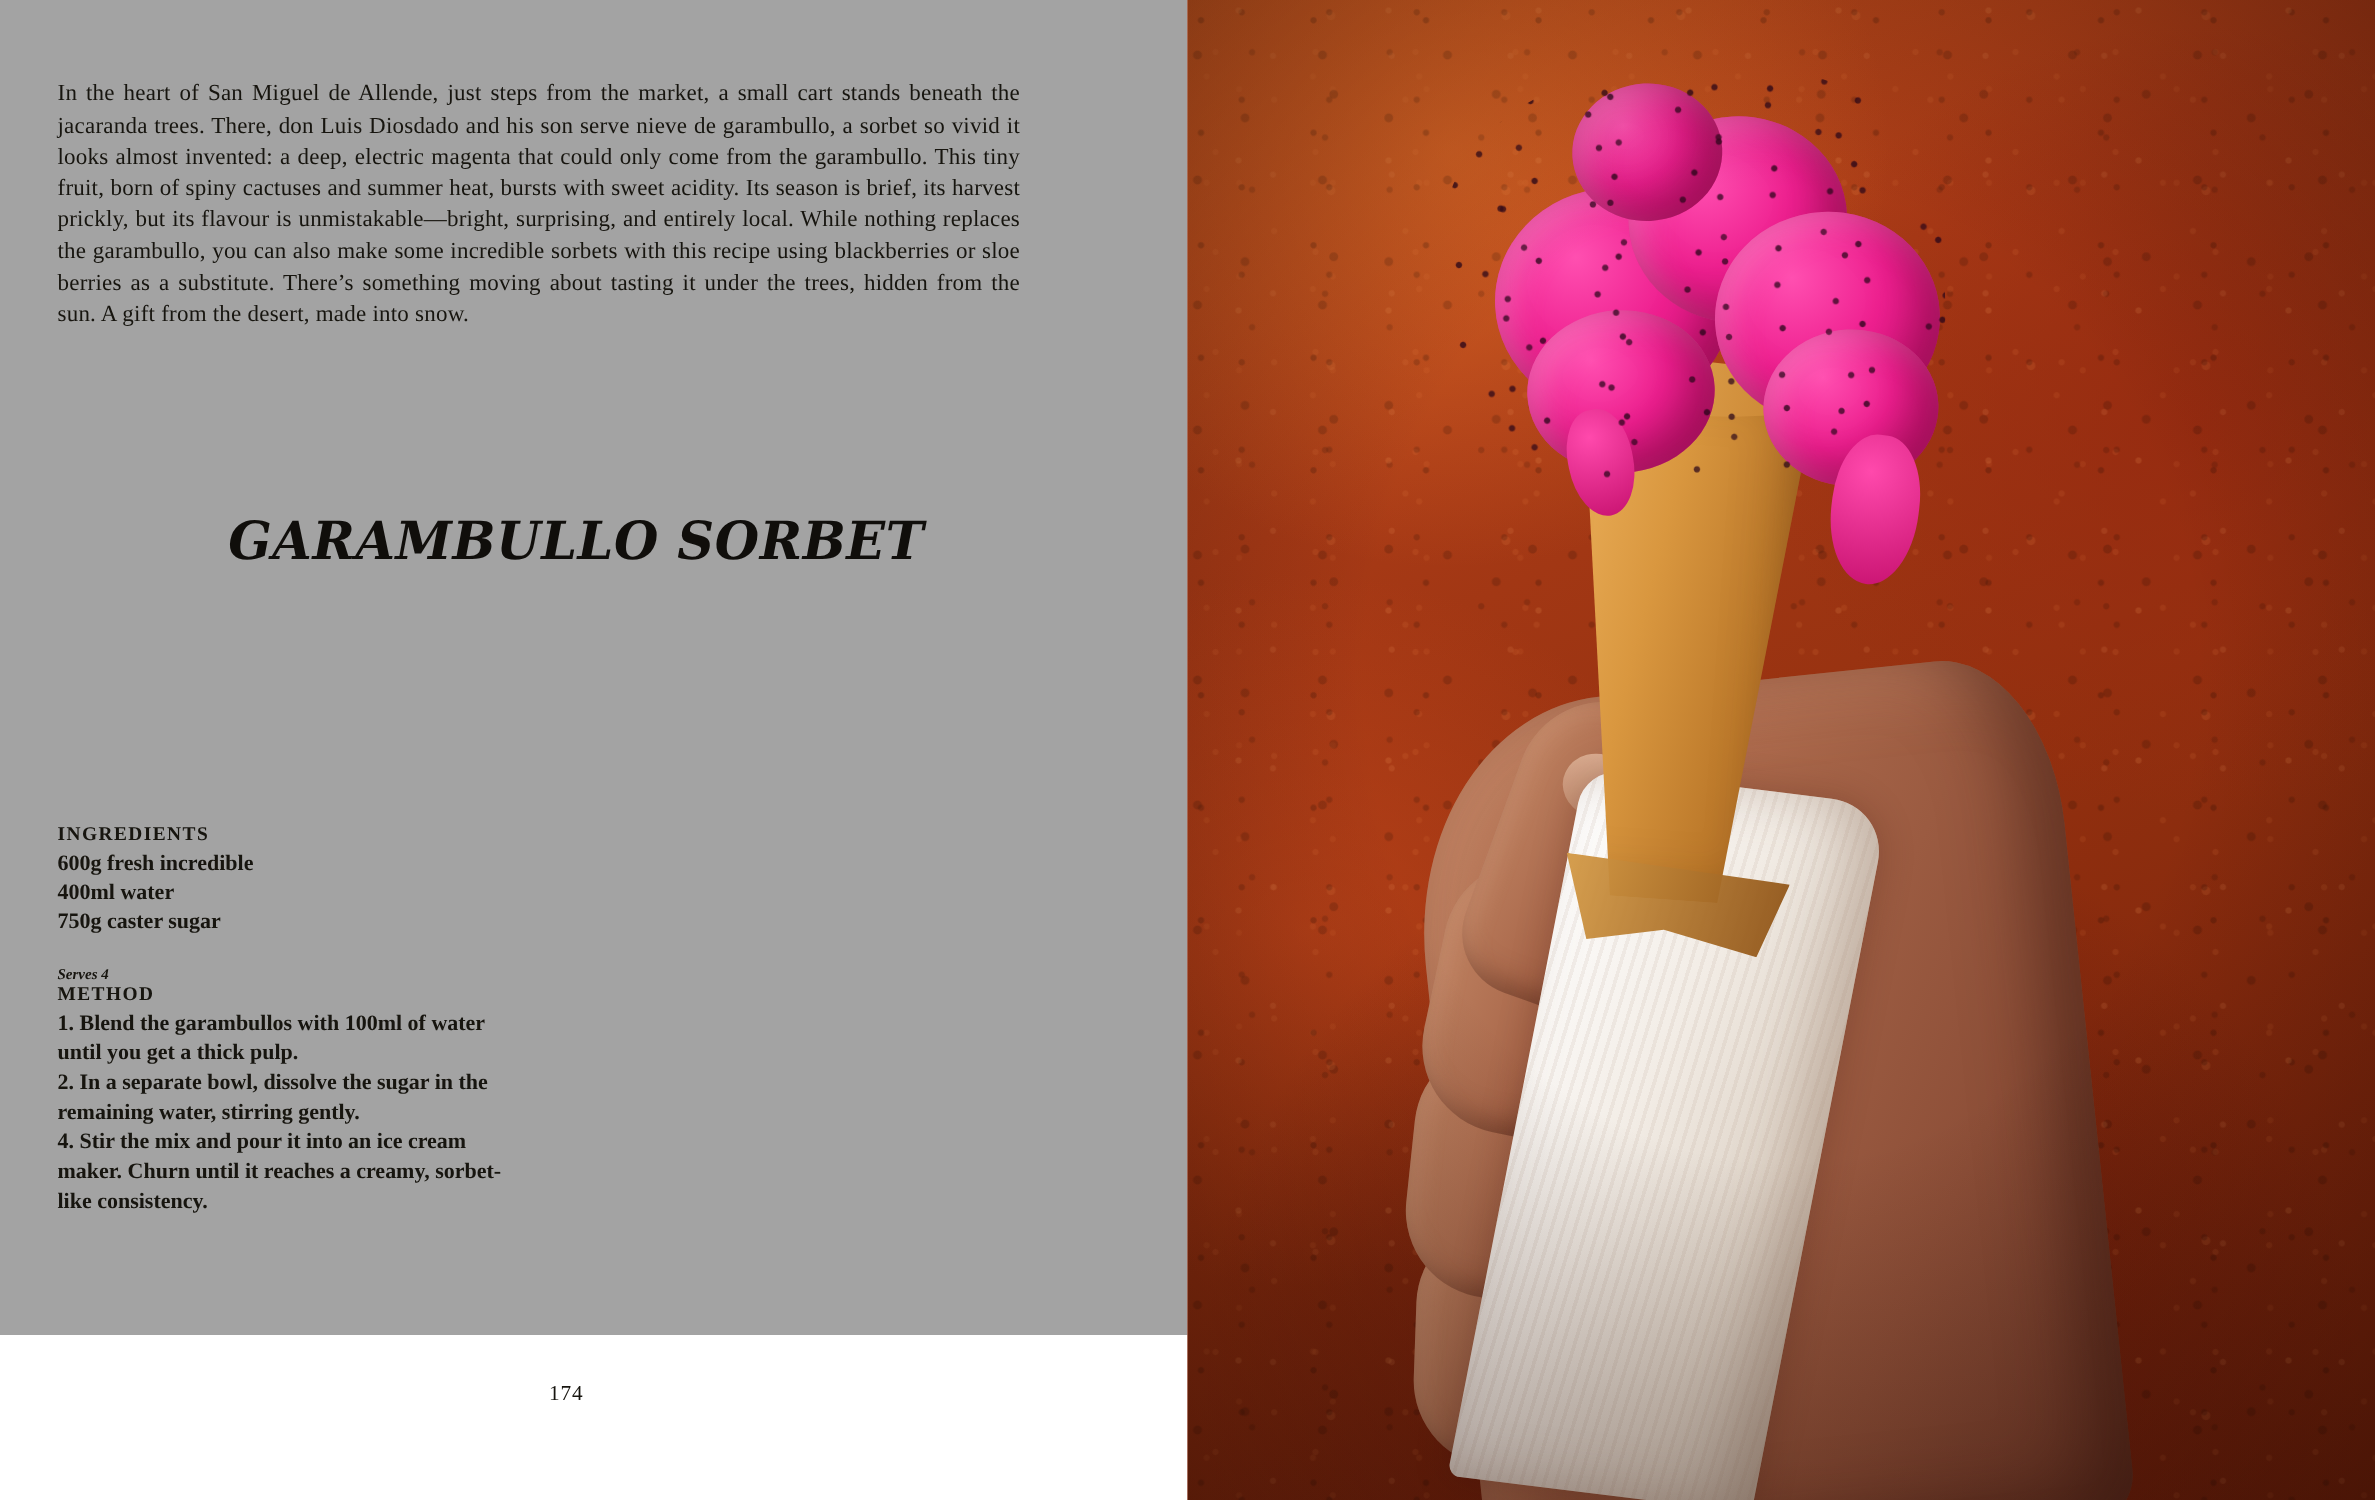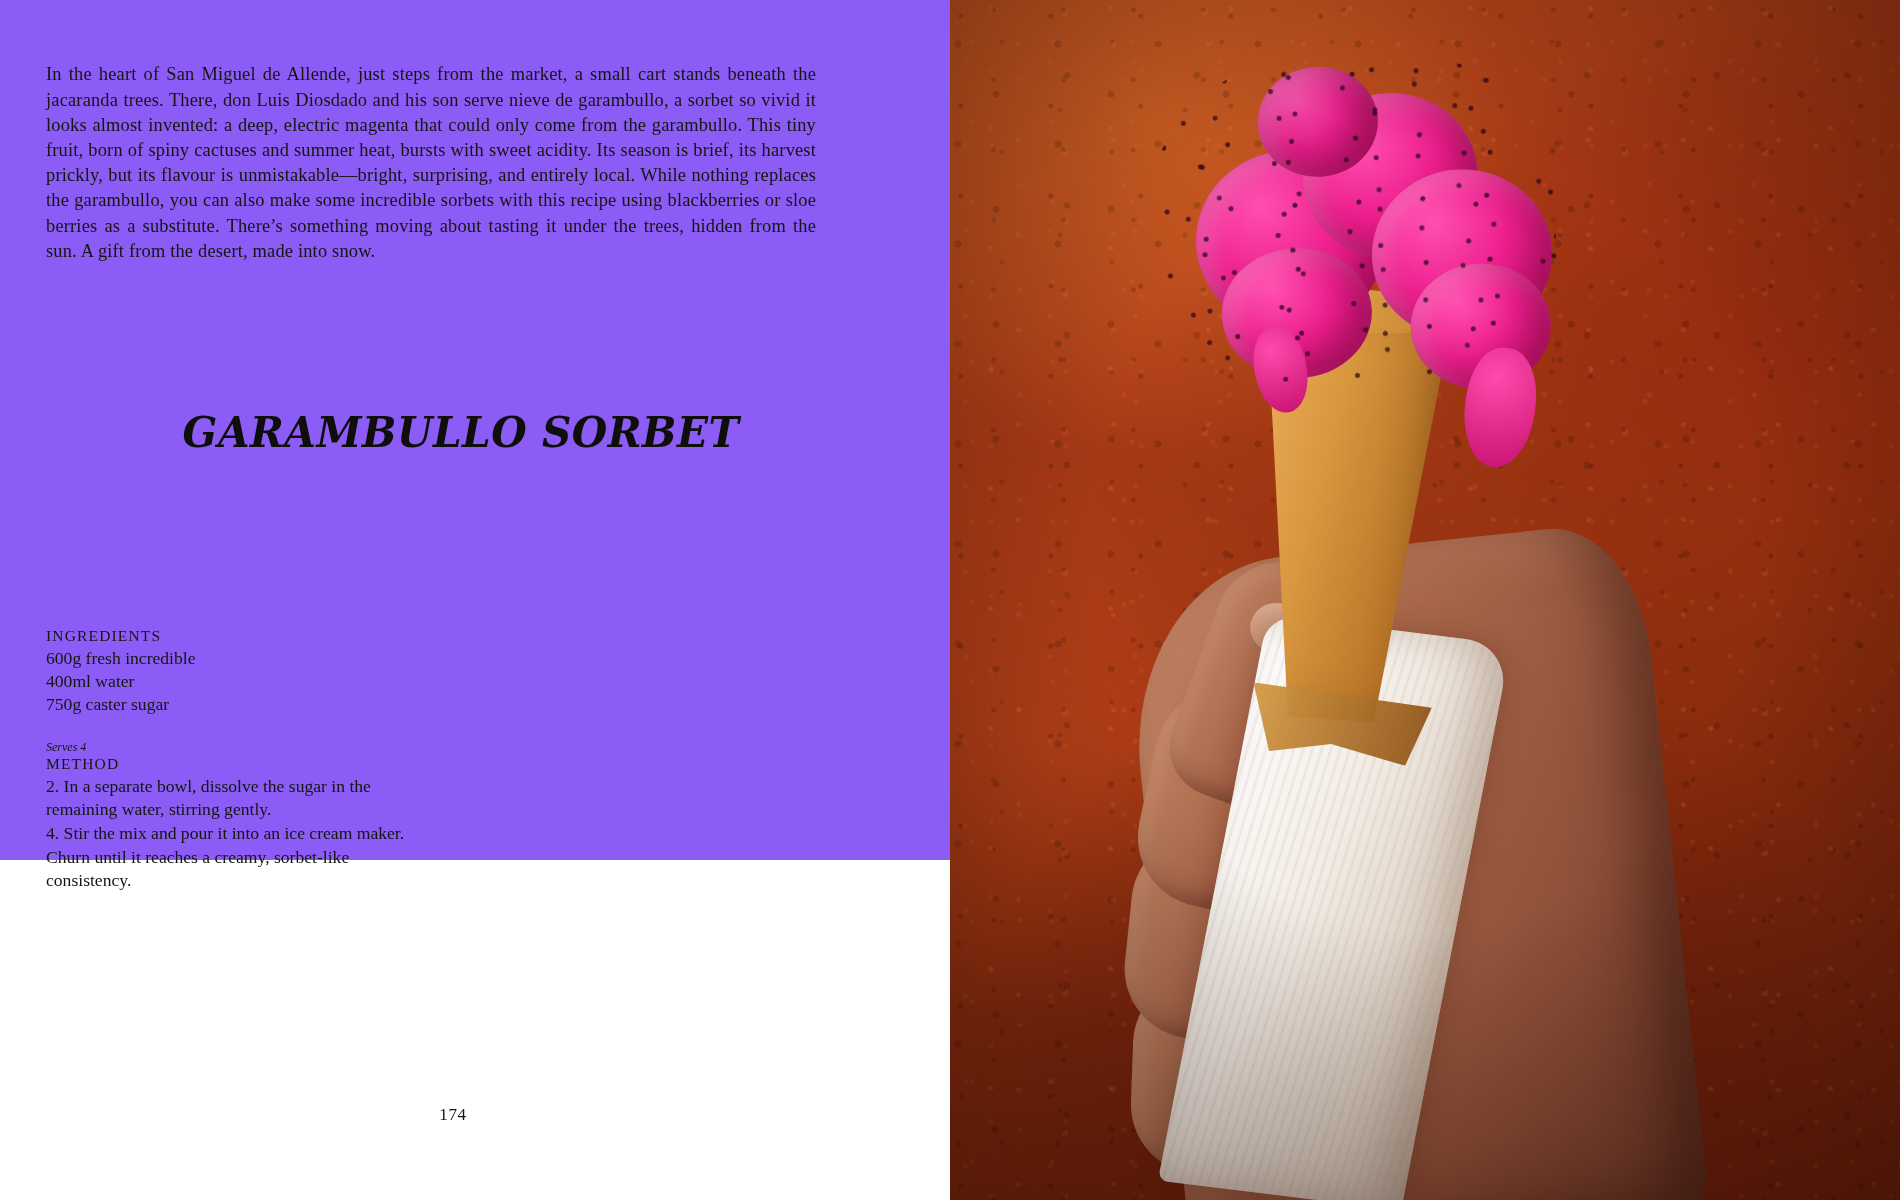--- a/index.html
+++ b/index.html
@@ -18,22 +18,22 @@
     position: relative;
     width: 1900px;
     height: 1200px;
     display: flex;
   }
 
   
   .page-left {
     position: relative;
     width: 950px;
-    height: 860px;
-    background: #8b5cf6;
+    height: 1068px;
+    background: #a3a3a3;
     box-sizing: border-box;
   }
 
   .intro {
     position: absolute;
     left: 46px;
     top: 44px;
     width: 770px;
     font-family: "Liberation Serif", serif;
     font-size: 18.4px;
@@ -54,23 +54,24 @@
     font-weight: bold;
     font-size: 42px;
     letter-spacing: 0.012em;
     color: #100e0b;
     transform: scaleX(0.97);
   }
 
   .recipe-block {
     position: absolute;
     left: 46px;
-    top: 627px;
+    top: 659px;
     width: 380px;
     color: #17150f;
+    font-weight: bold;
   }
 
   .sec-head {
     font-family: "Liberation Serif", serif;
     font-size: 15.5px;
     letter-spacing: 0.075em;
     margin: 0 0 2px 0;
     color: #17150f;
   }
 
@@ -307,20 +308,21 @@
 
       <div class="sec-head">INGREDIENTS</div>
       <div class="ing-line">600g fresh incredible</div>
       <div class="ing-line">400ml water</div>
       <div class="ing-line">750g caster sugar</div>
 
       <div class="serves">Serves 4</div>
 
       <div class="method-wrap">
         <div class="sec-head">METHOD</div>
+        <div class="method-step">1. Blend the garambullos with 100ml of water until you get a thick pulp.</div>
         <div class="method-step">2. In a separate bowl, dissolve the sugar in the remaining water, stirring gently.</div>
         <div class="method-step">4. Stir the mix and pour it into an ice cream maker. Churn until it reaches a creamy, sorbet-like consistency.</div>
       </div>
     </div>
 
     <div class="folio">174</div>
   </div>
 
   <div class="page-right">
     <div class="photo"></div>

